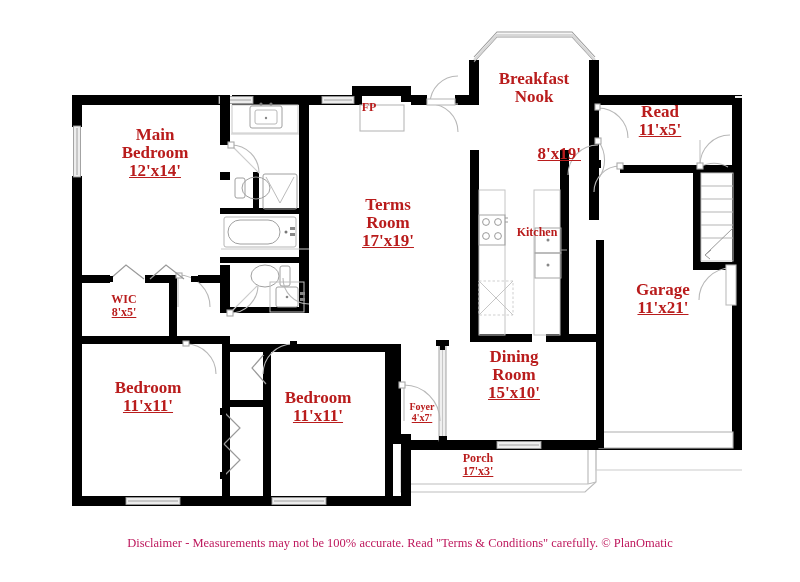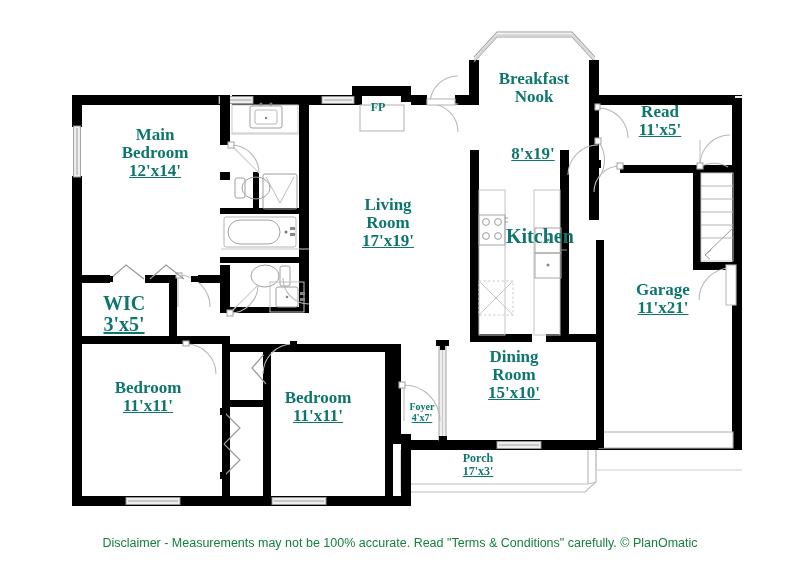--- a/index.html
+++ b/index.html
@@ -26,40 +26,40 @@
     top: 0;
     width: 800px;
     height: 582px;
     display: block;
   }
   .room-label {
     position: absolute;
     text-align: center;
     font-family: "Liberation Serif", serif;
     font-weight: bold;
-    color: #0f766e;
+    color: #b91c1c;
     line-height: 1.06;
     white-space: nowrap;
     user-select: none;
   }
   .room-label .rl-name { display: block; }
   .room-label .rl-dim  { display: block; text-decoration: underline; }
   .lbl-lg { font-size: 17px; }
-  .lbl-md { font-size: 20px; }
+  .lbl-md { font-size: 12px; }
   .lbl-sm { font-size: 12px; }
   .lbl-xs { font-size: 10px; margin-top: 28px; }
   #disclaimer {
     position: absolute;
     left: 0;
     top: 536px;
     width: 800px;
     text-align: center;
-    font-family: Liberation Sans, sans-serif;
+    font-family: Liberation Serif, serif;
     font-size: 12.5px;
-    color: #15803d;
+    color: #be185d;
     user-select: none;
   }
 </style>
 </head>
 <body>
 
 <div id="floorplan-root">
 
   <svg id="plan-svg" viewBox="0 0 800 582">
     <rect x="0" y="0" width="800" height="582" fill="#ffffff"></rect>
@@ -423,44 +423,44 @@
   </svg>
 
   <div class="room-label lbl-lg" style="left:105px; top:126px; width:100px;">
     <span class="rl-name">Main</span>
     <span class="rl-name">Bedroom</span>
     <span class="rl-dim">12'x14'</span>
   </div>
 
   <div class="room-label lbl-md" style="left:84px; top:293px; width:80px;">
     <span class="rl-name">WIC</span>
-    <span class="rl-dim">3'x5'</span>
+    <span class="rl-dim">8'x5'</span>
   </div>
 
   <div class="room-label lbl-lg" style="left:88px; top:379px; width:120px;">
     <span class="rl-name">Bedroom</span>
     <span class="rl-dim">11'x11'</span>
   </div>
 
   <div class="room-label lbl-lg" style="left:258px; top:389px; width:120px;">
     <span class="rl-name">Bedroom</span>
     <span class="rl-dim">11'x11'</span>
   </div>
 
   <div class="room-label lbl-lg" style="left:338px; top:196px; width:100px;">
-    <span class="rl-name">Living</span>
+    <span class="rl-name">Terms</span>
     <span class="rl-name">Room</span>
     <span class="rl-dim">17'x19'</span>
   </div>
 
   <div class="room-label lbl-lg" style="left:475px; top:70px; width:118px;">
     <span class="rl-name">Breakfast</span>
     <span class="rl-name">Nook</span>
   </div>
-  <div class="room-label lbl-lg" style="left:485px; top:145px; width:96px;">
+  <div class="room-label lbl-lg" style="left:485px; top:145px; width:96px;text-align:right;">
     <span class="rl-dim">8'x19'</span>
   </div>
 
   <div class="room-label lbl-md" style="left:506px; top:226px; width:62px;">
     <span class="rl-name">Kitchen</span>
   </div>
 
   <div class="room-label lbl-lg" style="left:462px; top:348px; width:104px;">
     <span class="rl-name">Dining</span>
     <span class="rl-name">Room</span>
@@ -480,19 +480,19 @@
   <div class="room-label lbl-lg" style="left:614px; top:103px; width:92px;">
     <span class="rl-name">Read</span>
     <span class="rl-dim">11'x5'</span>
   </div>
 
   <div class="room-label lbl-lg" style="left:612px; top:281px; width:102px;">
     <span class="rl-name">Garage</span>
     <span class="rl-dim">11'x21'</span>
   </div>
 
-  <div class="room-label lbl-sm" style="left:358px; top:101px; width:40px;">
+  <div class="room-label lbl-sm" style="left:349px; top:101px; width:40px;">
     <span class="rl-name">FP</span>
   </div>
 
   <div id="disclaimer">Disclaimer - Measurements may not be 100% accurate. Read "Terms &amp; Conditions" carefully. © PlanOmatic</div>
 
 </div>
 
 </body></html>

